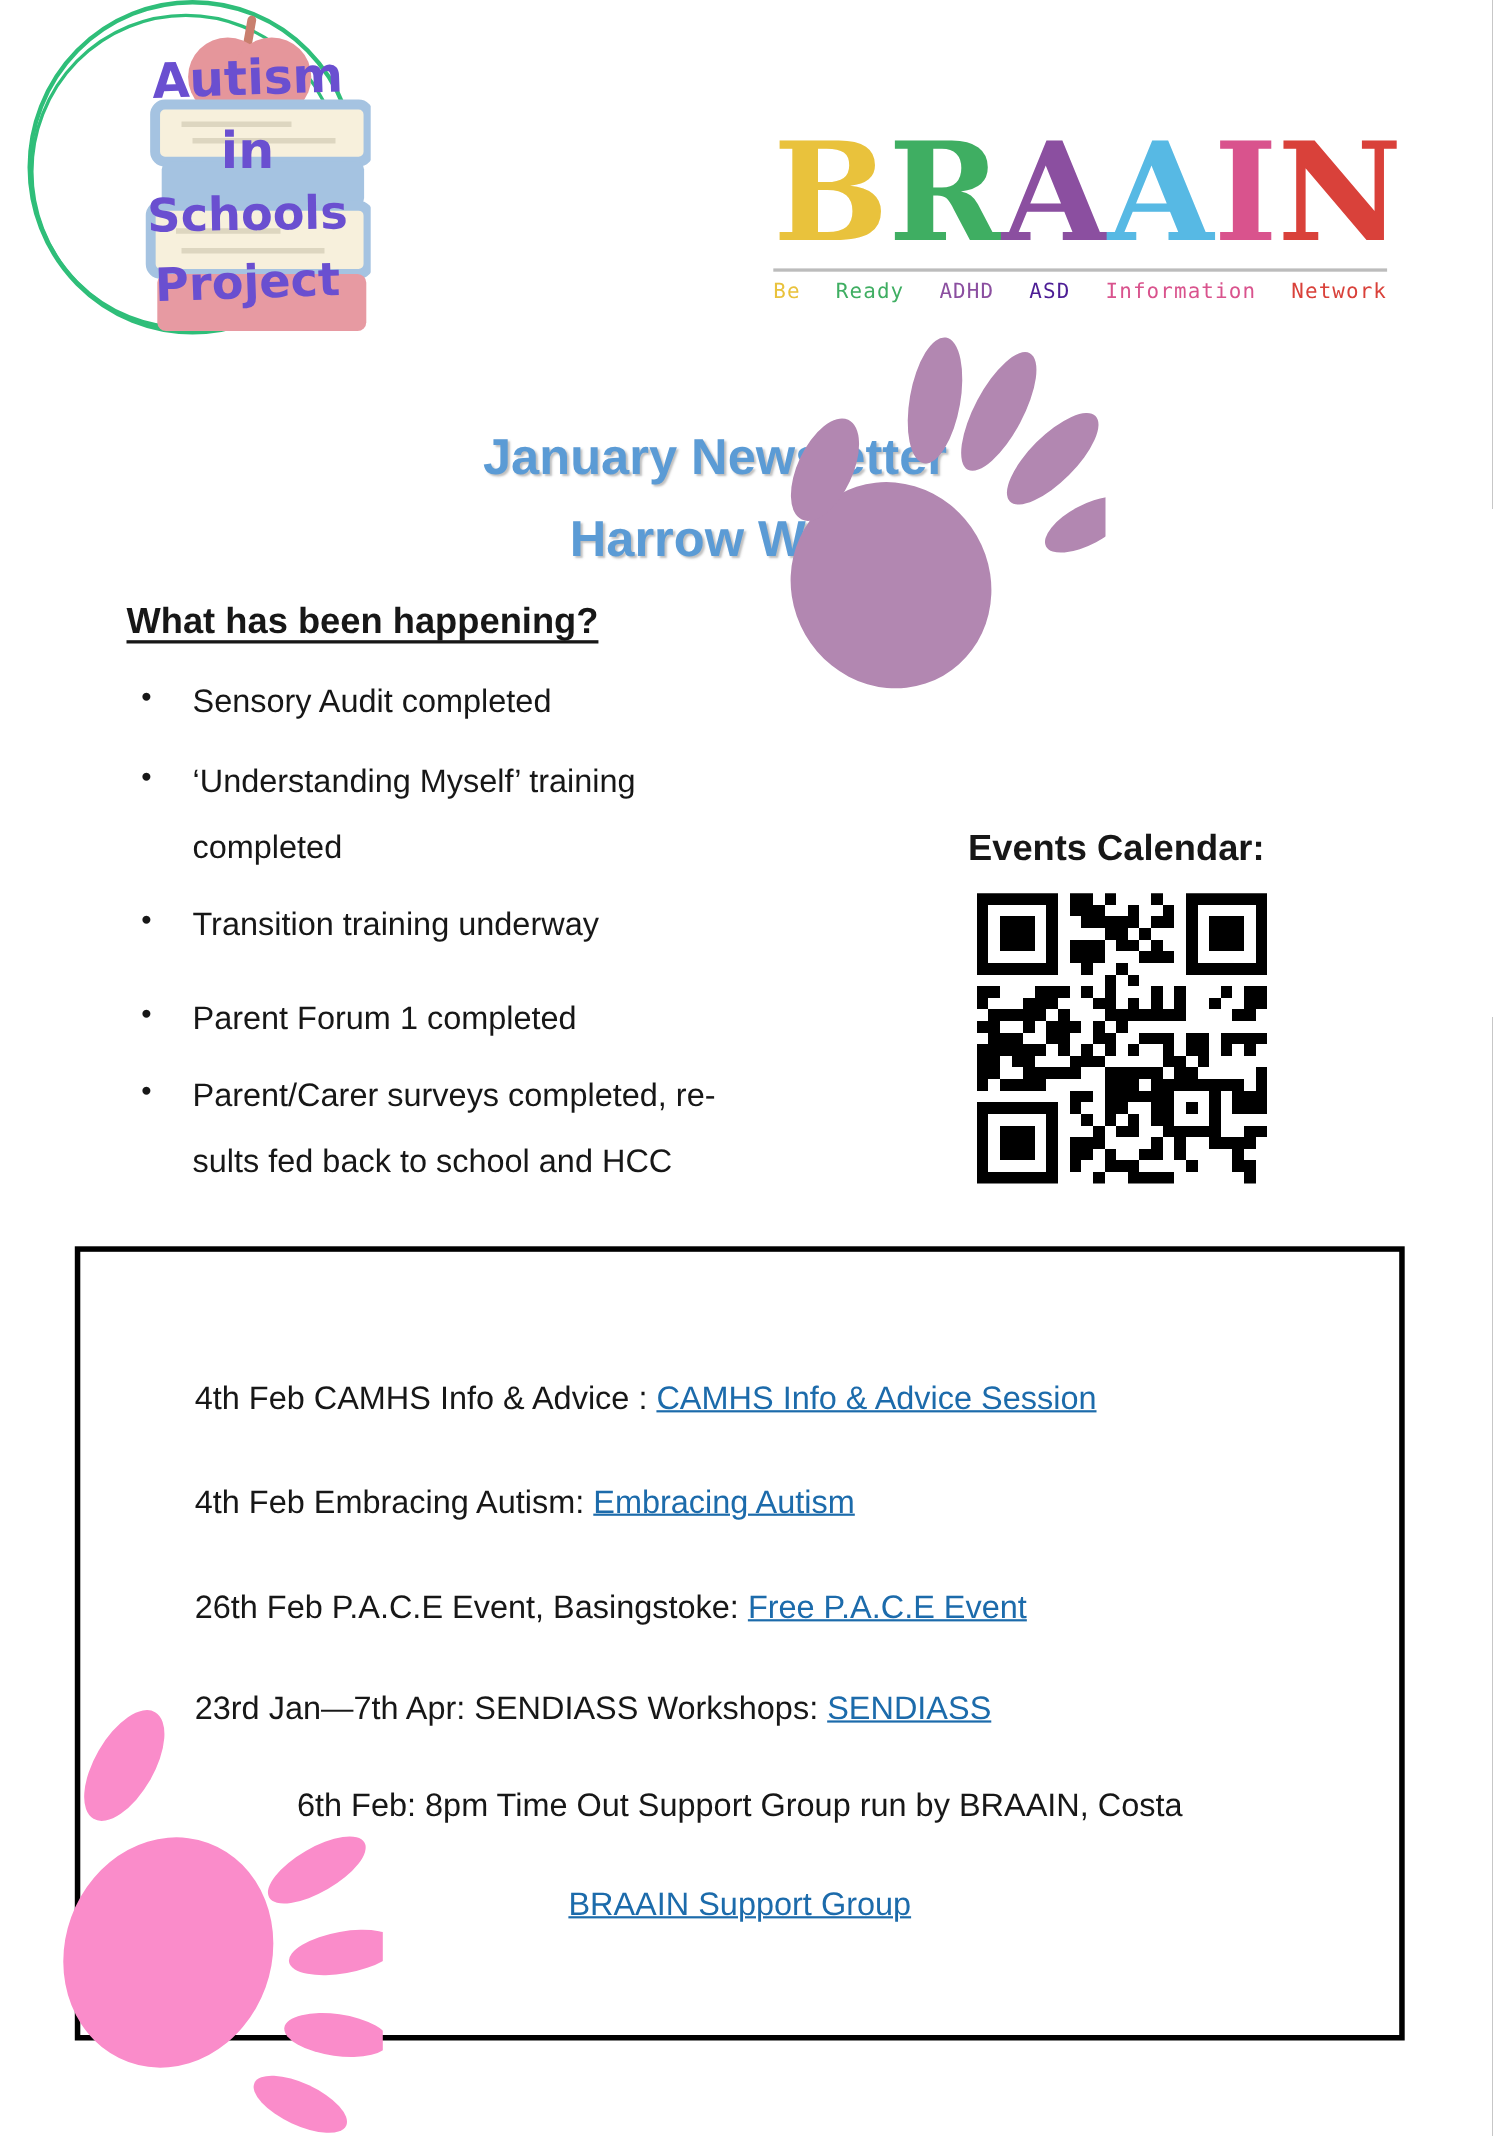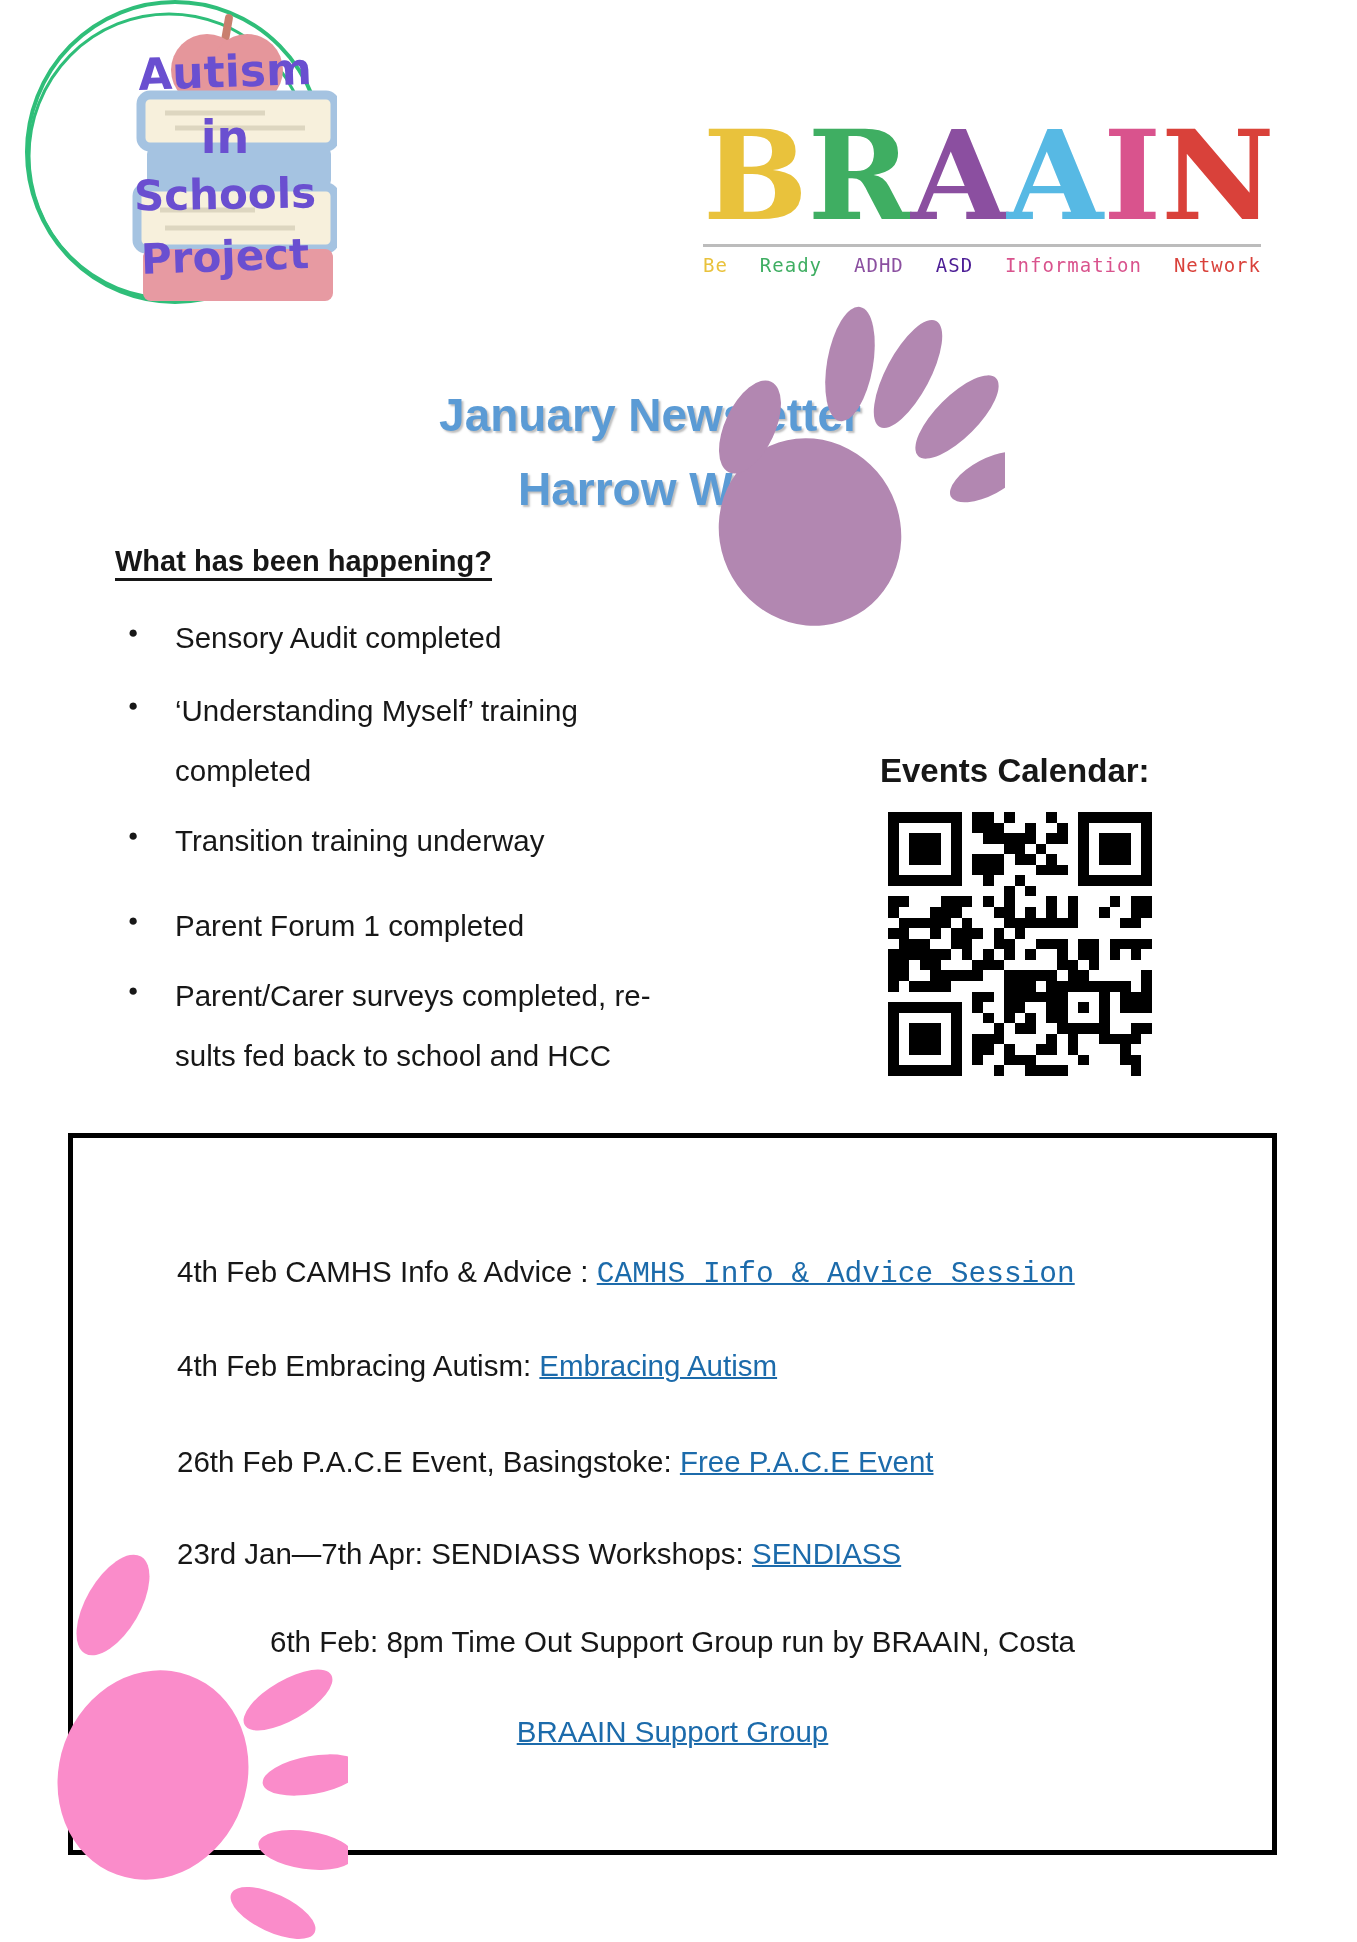--- a/index.html
+++ b/index.html
@@ -26,21 +26,21 @@
     font-family:"DejaVu Sans Mono", monospace; font-size:19px; letter-spacing:1px;}
   
   .title{position:absolute; left:330px; top:378px; width:640px; text-align:center;
     font-size:46px; font-weight:700; line-height:74px;
     text-shadow:2px 2px 2px rgba(110,110,110,.45);}
   
   .hand{position:absolute;}
   .purple-hand{left:705px; top:292px;}
   .pink-hand{left:38px; top:1545px; z-index:5;}
   
-  .h-heading{position:absolute; left:115px; top:545px; font-size:29px; font-weight:700;
+  .h-heading{position:absolute; left:115px; top:545px; font-size:33px; font-weight:700;
     text-decoration:underline; text-decoration-thickness:3px; text-underline-offset:7px;text-align:right;}
   .bullets{position:absolute; left:120px; top:608px; width:620px;}
   .bullet{position:absolute; left:0; width:100%;}
   .bullet .dot::before{content:"●"; font-size:17px;}
   .bullet .dot{position:absolute; left:8px; top:16px; line-height:1;}
   .btext{margin-left:55px; font-size:29.5px; line-height:60px;}
   
   .ec-heading{position:absolute; left:880px; top:752px; font-size:33px; font-weight:700;}
   .qr{position:absolute; left:888px; top:812px; width:264px; height:264px;}
   .qr svg{width:100%; height:100%; fill:#000;}
@@ -386,21 +386,21 @@
         <rect x="20" y="200" width="30" height="30" fill="#000"></rect>
         <rect x="160" y="160" width="50" height="50" fill="#000"></rect>
         <rect x="170" y="170" width="30" height="30" fill="#fff"></rect>
         <rect x="180" y="180" width="10" height="10" fill="#000"></rect>
       </svg>
   </div>
 
   <div class="box">
 
     <div class="event" style="top:112px">
-      <span>4th Feb CAMHS Info &amp; Advice :  </span><a class="link" style="color: rgb(28, 107, 171); font-family: Liberation Mono, monospace;">CAMHS Info &amp; Advice Session</a>
+      <span>4th Feb CAMHS Info &amp; Advice :  </span><a class="link" style="color: rgb(28, 107, 171);">CAMHS Info &amp; Advice Session</a>
     </div>
     <div class="event" style="top:206px">
       <span>4th Feb Embracing Autism: </span><a class="link" style="color: rgb(28, 107, 171); text-align: center;">Embracing Autism</a>
     </div>
     <div class="event" style="top:302px">
       <span>26th Feb P.A.C.E Event, Basingstoke: </span><a class="link" style="color: rgb(28, 107, 171);">Free P.A.C.E Event</a>
     </div>
     <div class="event" style="top:394px">
       <span>23rd Jan—7th Apr: SENDIASS Workshops:  </span><a class="link" style="color: rgb(28, 107, 171);">SENDIASS</a>
     </div>

